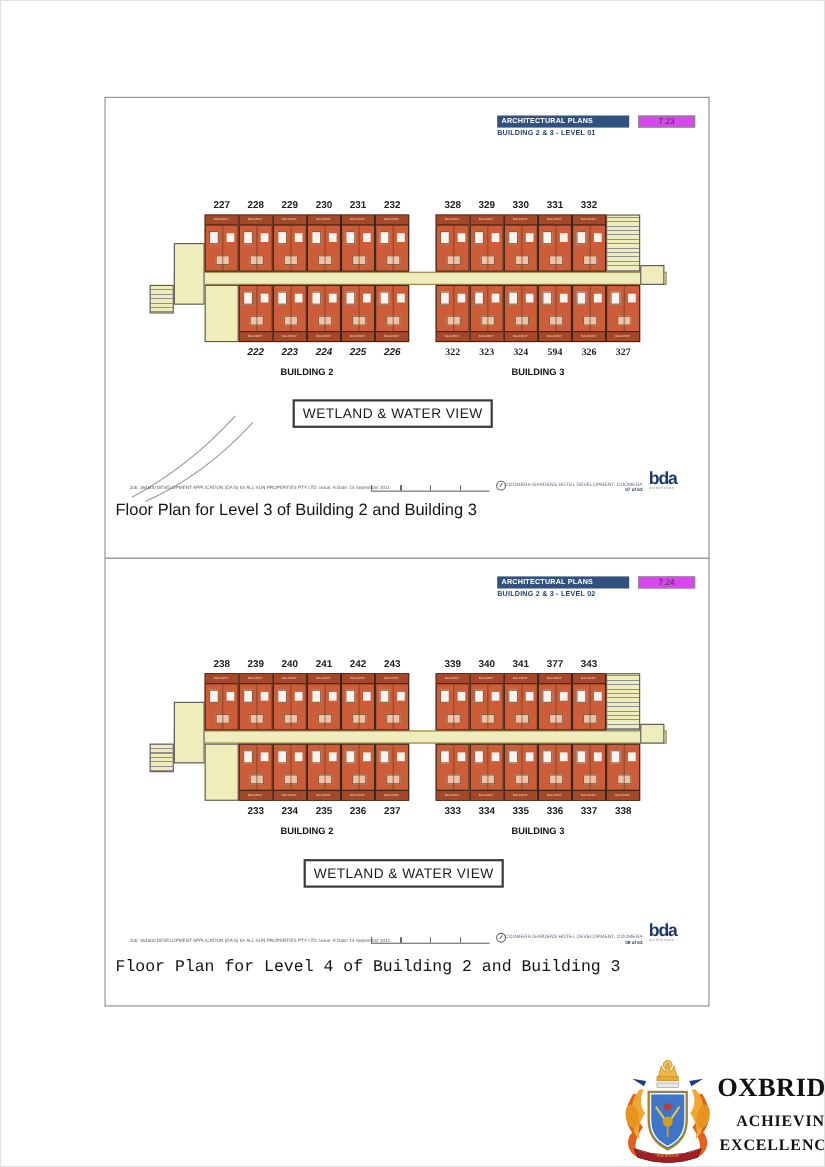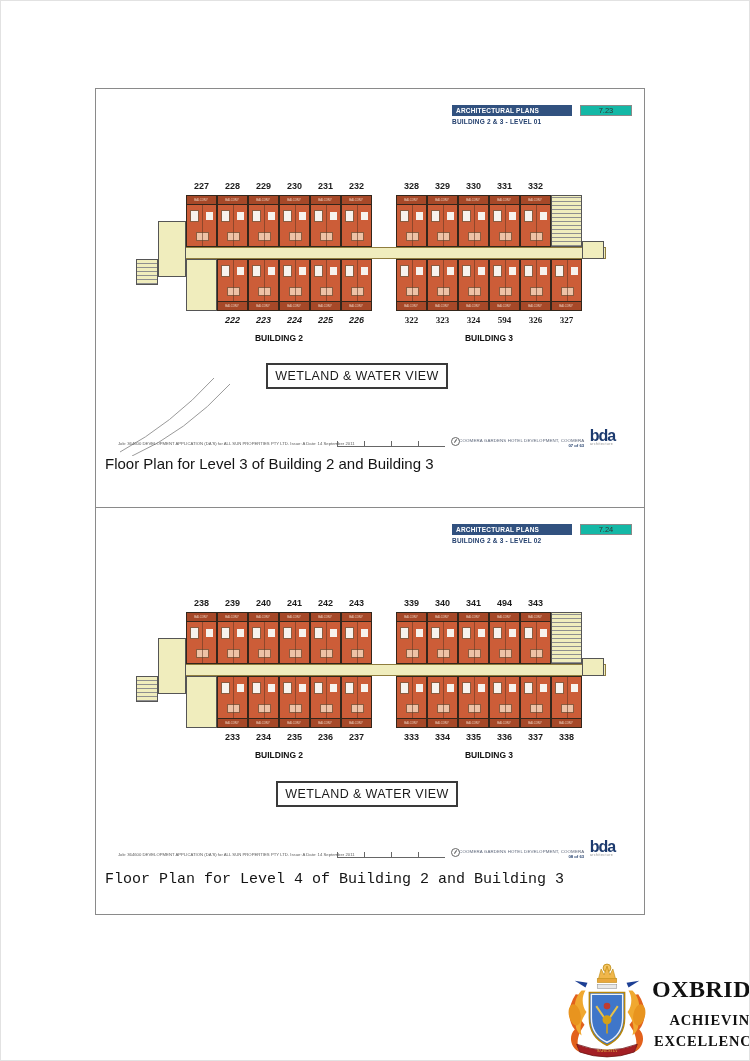--- a/index.html
+++ b/index.html
@@ -11,21 +11,21 @@
 
   
   .frame{position:absolute;left:95px;width:550px;background:#fff;border:1px solid #8a8a8a;box-sizing:border-box;}
   .frame.f1{top:88px;height:420px;}
   .frame.f2{top:507px;height:408px;}
 
   
   .tb{position:absolute;right:12px;top:16px;width:180px;}
   .tb-bar{display:flex;gap:8px;height:11px;align-items:stretch;}
   .tb-title{flex:1;background:#31517f;color:#fff;font-size:6.5px;font-weight:bold;line-height:11px;padding-left:4px;letter-spacing:.2px;white-space:nowrap;overflow:hidden;}
-  .tb-num{width:50px;border:1px solid #8a8a8a;background:#14b8a6;font-size:7.5px;line-height:10px;text-align:center;color:#333;}
+  .tb-num{width:50px;border:1px solid #8a8a8a;background:#d946ef;font-size:7.5px;line-height:10px;text-align:center;color:#333;}
   .tb-sub{margin-top:2px;font-size:6.5px;font-weight:bold;color:#24406e;letter-spacing:.2px;}
 
   
   .plan-canvas{position:absolute;left:10px;width:530px;height:168px;}
   .f1 .plan-canvas{top:92px;}
   .f2 .plan-canvas{top:90px;}
   .nums{position:absolute;display:flex;height:12px;}
   .num{width:31px;text-align:center;font-size:9px;font-weight:bold;color:#1c1c1c;}
   .urow{position:absolute;display:flex;}
   .unit{position:relative;width:31px;height:52px;background:#cc5d38;border:1px solid #33261b;box-sizing:border-box;display:flex;flex-direction:column;}
@@ -416,21 +416,21 @@
         <span class="num">239</span>
         <span class="num">240</span>
         <span class="num">241</span>
         <span class="num">242</span>
         <span class="num">243</span>
       </div>
     <div class="nums" style="left:290px;top:0;">
         <span class="num">339</span>
         <span class="num">340</span>
         <span class="num">341</span>
-        <span class="num">494</span>
+        <span class="num">377</span>
         <span class="num">343</span>
       </div>
     <div class="urow" style="left:80px;top:14px;">
         <div class="unit">
           <div class="balc">
             <span>BALCONY</span>
           </div>
           <div class="ubody">
             <div class="wa"></div>
             <div class="wb"></div>

